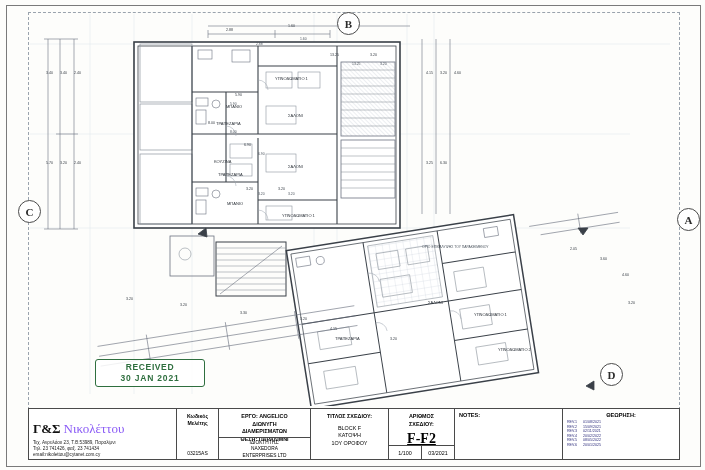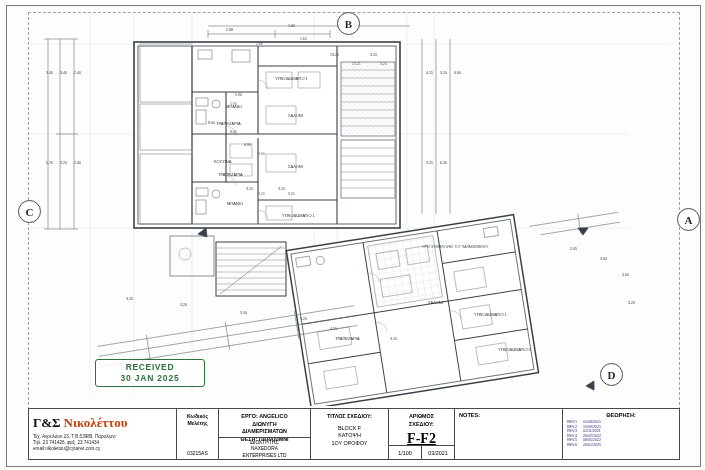--- a/index.html
+++ b/index.html
@@ -27,23 +27,23 @@
   .stamp .l2{position:absolute;left:0;top:13px;width:108px;text-align:center;color:#2f6f3f;
              font-size:8.5px;font-weight:bold;letter-spacing:.8px;}
 
   
   .tb{position:absolute;left:28px;top:408px;width:650px;height:50px;border:1px solid #4a4a4a;
       display:flex;background:#fff;}
   .tb .cell{border-right:1px solid #4a4a4a;box-sizing:border-box;position:relative;}
   .tb .cell:last-child{border-right:none;}
 
   .logo-cell{width:148px;padding:3px 4px;}
-  .logo-row{display:flex;align-items:center;gap:3px;margin-top:3px;}
+  .logo-row{display:flex;align-items:center;gap:3px;margin-top:9px;}
   .logo-mark{font-family:"Liberation Serif",serif;font-weight:bold;font-size:13px;color:#111;}
-  .logo-name{font-family:"Liberation Serif",serif;font-size:13px;color:#c2410c;font-weight:bold;}
+  .logo-name{font-family:"Liberation Serif",serif;font-size:13px;color:#8b5cf6;font-weight:normal;}
   .logo-sub{font-size:4.6px;line-height:6px;color:#222;margin-top:3px;}
 
   .code-cell{width:42px;text-align:center;}
   .code-cell .hd{font-size:5.2px;font-weight:bold;padding-top:4px;line-height:7px;}
   .code-cell .val{position:absolute;left:0;bottom:3px;width:100%;font-size:5px;}
 
   .proj-cell{width:92px;text-align:center;padding-top:4px;}
   .proj-cell .hd{font-size:5.4px;font-weight:bold;line-height:7.5px;}
 
   .title-cell{width:78px;text-align:center;padding-top:4px;}
@@ -339,21 +339,21 @@
 
   <div id="bubbles">
       <div class="bubble" style="left: 337px; top: 12px;">B</div>
       <div class="bubble" style="left: 18px; top: 200px;">C</div>
       <div class="bubble" style="left: 677px; top: 208px;">A</div>
       <div class="bubble" style="left: 600px; top: 363px;">D</div>
     </div>
 
   <div class="stamp">
     <div class="l1">RECEIVED</div>
-    <div class="l2">30 JAN 2025</div>
+    <div class="l2">30 JAN 2021</div>
   </div>
 
   <div class="tb">
 
     <div class="cell logo-cell">
       <div class="logo-row">
         <span class="logo-mark">Γ&amp;Σ</span>
         <span class="logo-name">Νικολέττου</span>
       </div>
       <div class="logo-sub">

